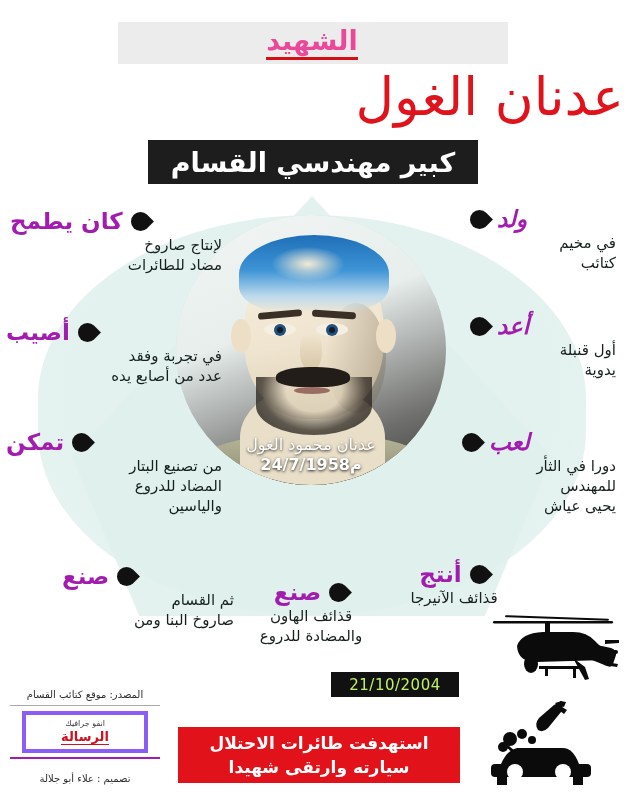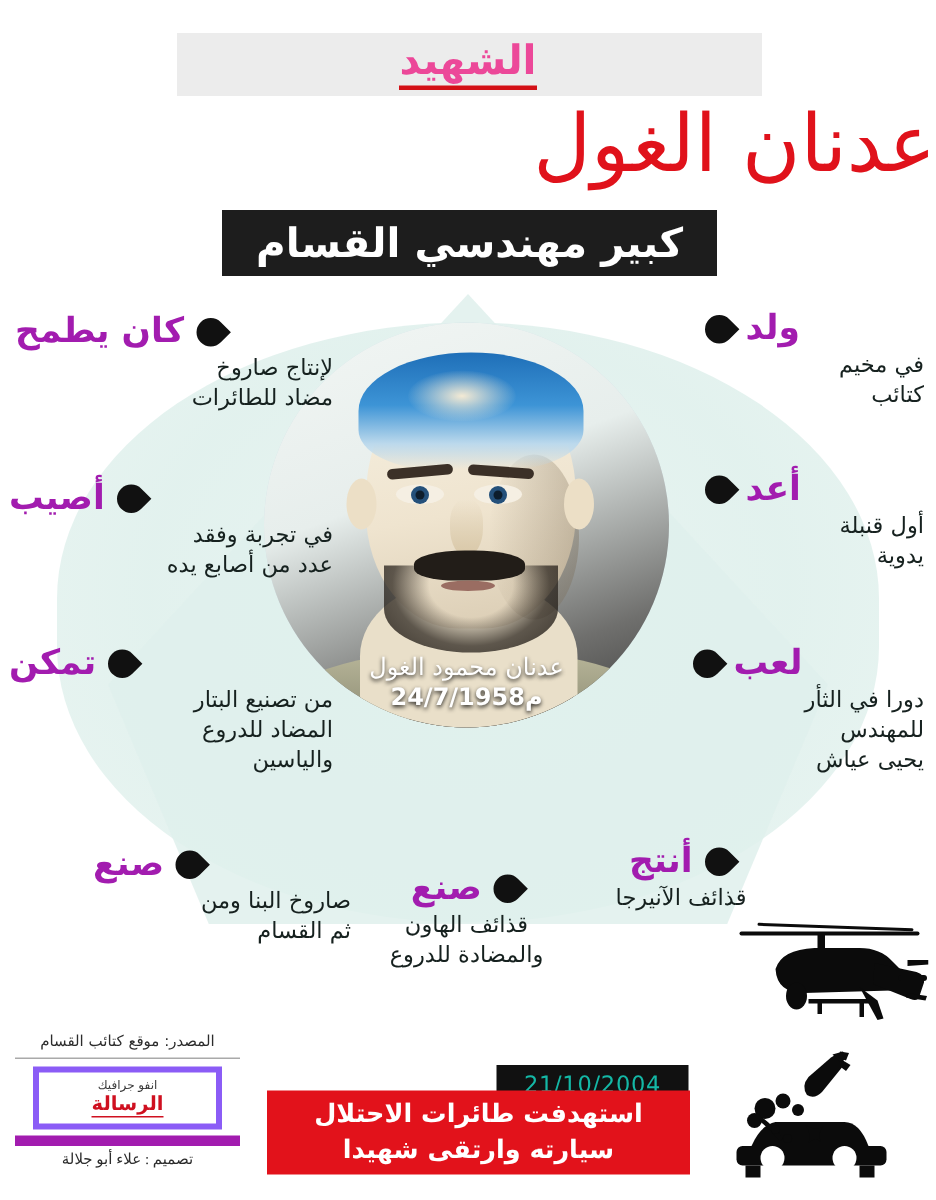--- a/index.html
+++ b/index.html
@@ -113,51 +113,51 @@
   .fact .hd{
     font-size:23px;font-weight:bold;line-height:28px;color:#a21caf;
     display:flex;align-items:center;gap:8px;white-space:nowrap;
   }
   .fact .bd{font-size:15px;line-height:20px;color:#16211f;}
   .marker{
     display:inline-block;width:19px;height:19px;background:#111;flex:0 0 19px;
     border-radius:50% 0 50% 50%;transform:rotate(45deg);
   }
   .fact.right{text-align:right;}
-  .fact.right .hd{justify-content:flex-start;flex-direction:row-reverse;}
+  .fact.right .hd{justify-content:flex-start;flex-direction:row-reverse;font-style:italic;}
   .fact.left{text-align:right;}
   .fact.left .hd{justify-content:flex-end;flex-direction:row;}
   .fact.center{text-align:center;}
   .fact.center .hd{justify-content:center;flex-direction:row;}
 
   
   .datebox{
-    position:absolute;left:331px;top:710px;width:128px;height:25px;
-    background:#111;color:#14b8a6;display:flex;align-items:center;justify-content:center;
+    position:absolute;left:331px;top:672px;width:128px;height:25px;
+    background:#111;color:#bef264;display:flex;align-items:center;justify-content:center;
     font-size:15px;direction:ltr;letter-spacing:.5px;
   }
   .redbar{
     position:absolute;left:178px;top:727px;width:282px;height:56px;background:#e2121b;
   }
   .redbar-txt{
     position:absolute;left:178px;top:727px;width:282px;height:56px;
     display:flex;flex-direction:column;align-items:center;justify-content:center;
     color:#fff;font-size:17px;font-weight:bold;line-height:24px;text-align:center;
   }
 
   .credits{position:absolute;left:10px;top:688px;width:150px;text-align:center;color:#2c2c2c;}
   .credits .src{font-size:10px;line-height:14px;padding-bottom:3px;border-bottom:1px solid #a9a9a9;}
   .logobox{
     margin:5px auto 4px;width:118px;height:34px;background:#fff;border:4px solid #8b5cf6;
     display:flex;flex-direction:column;align-items:center;justify-content:center;
   }
   .logobox .l1{font-size:8px;color:#3a3a3a;line-height:10px;}
   .logobox .l2{font-size:13px;color:#cf1020;font-weight:bold;line-height:15px;
     border-bottom:1px solid #cf1020;}
-  .credits .des{font-size:10px;line-height:14px;padding-top:3px;border-top:7px solid #a21caf;font-family:Liberation Serif, serif;}
+  .credits .des{font-size:10px;line-height:14px;padding-top:13px;border-top:2px solid #a21caf;}
 
   .heli,.bomb,.car{position:absolute;}
   .heli{left:487px;top:614px;}
   .bomb{left:531px;top:700px;}
   .car{left:485px;top:728px;}
 </style>
 </head>
 <body>
 
 <div class="poster">
@@ -271,22 +271,22 @@
         <div>والياسين</div>
       </div>
   </div>
 
   <div class="fact left" style="left:62px;top:562px;width:172px;">
     <div class="hd">
       <span class="marker"></span>
       <span>صنع</span>
     </div>
     <div class="bd">
+        <div>ثم القسام</div>
         <div>صاروخ البنا ومن</div>
-        <div>ثم القسام</div>
       </div>
   </div>
 
   <div class="fact center" style="left:232px;top:578px;width:158px;">
     <div class="hd">
       <span class="marker"></span>
       <span>صنع</span>
     </div>
     <div class="bd">
         <div>قذائف الهاون</div>

